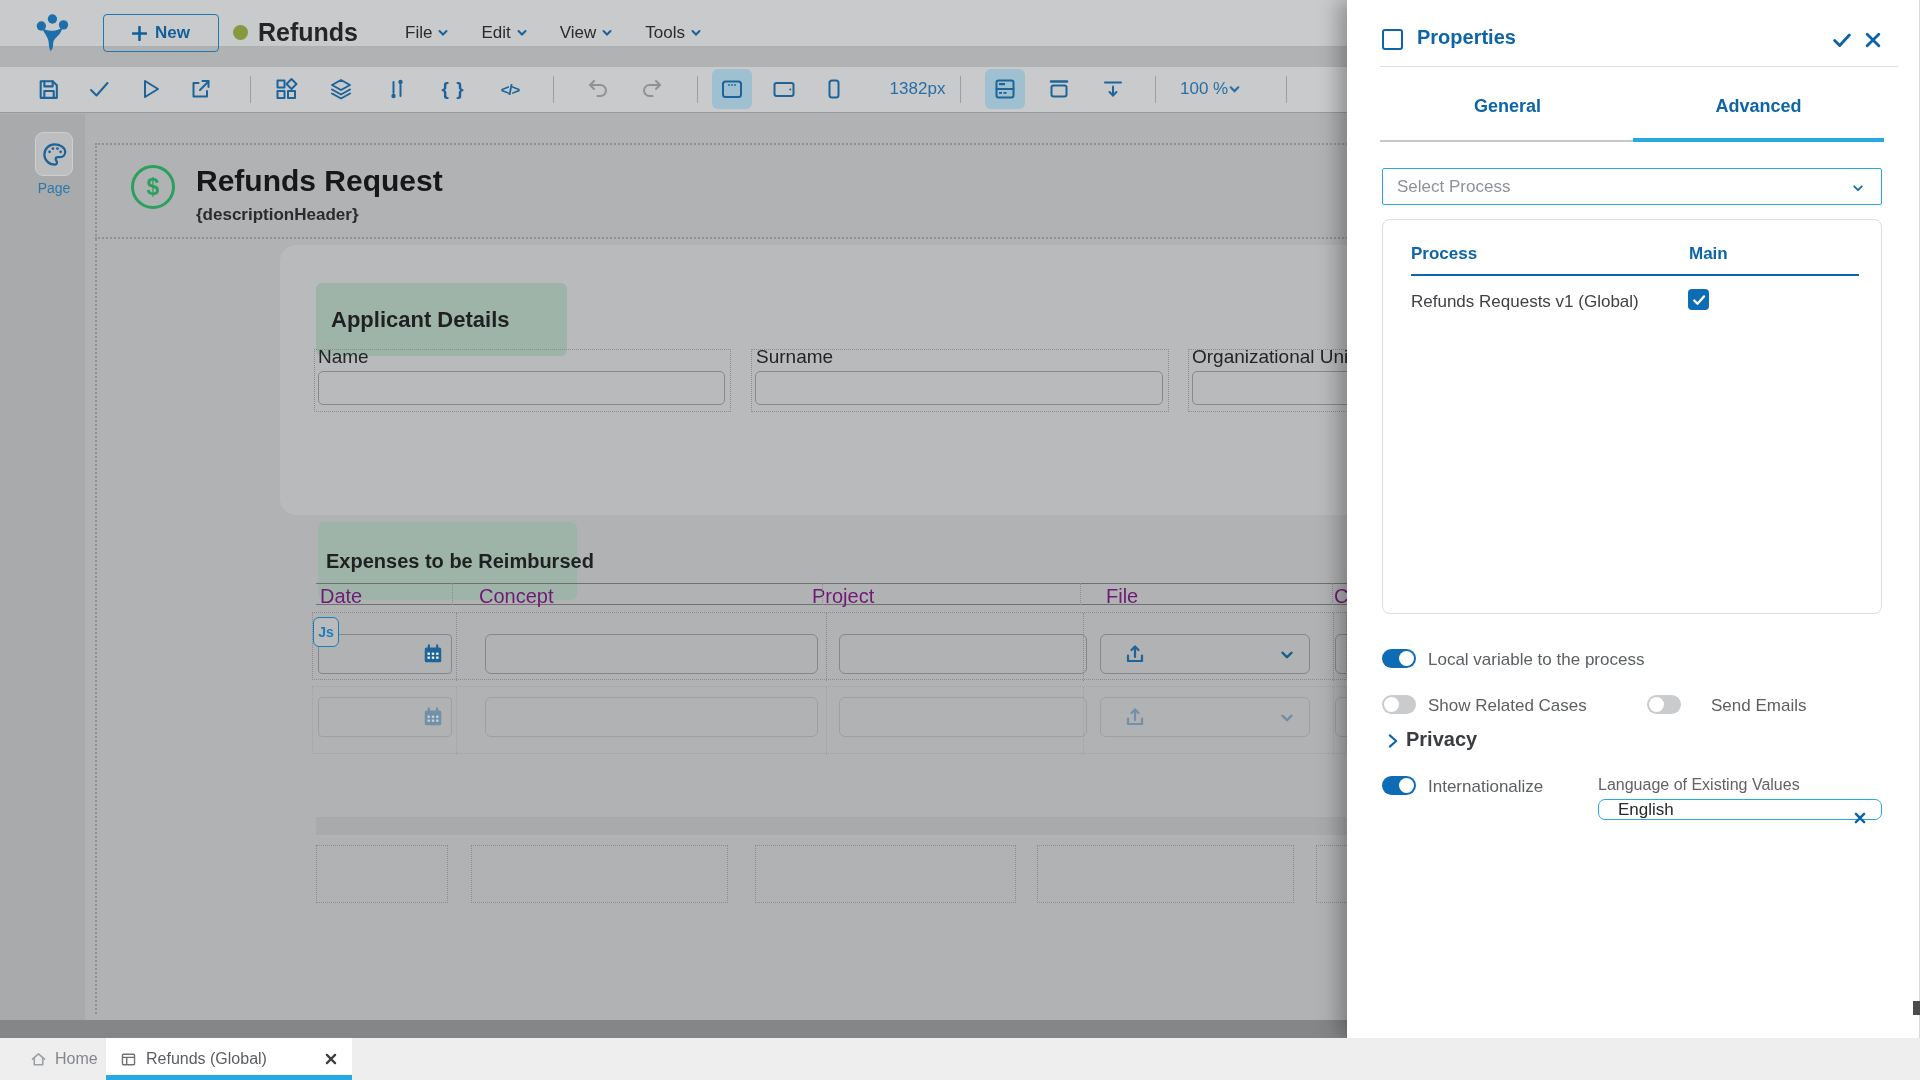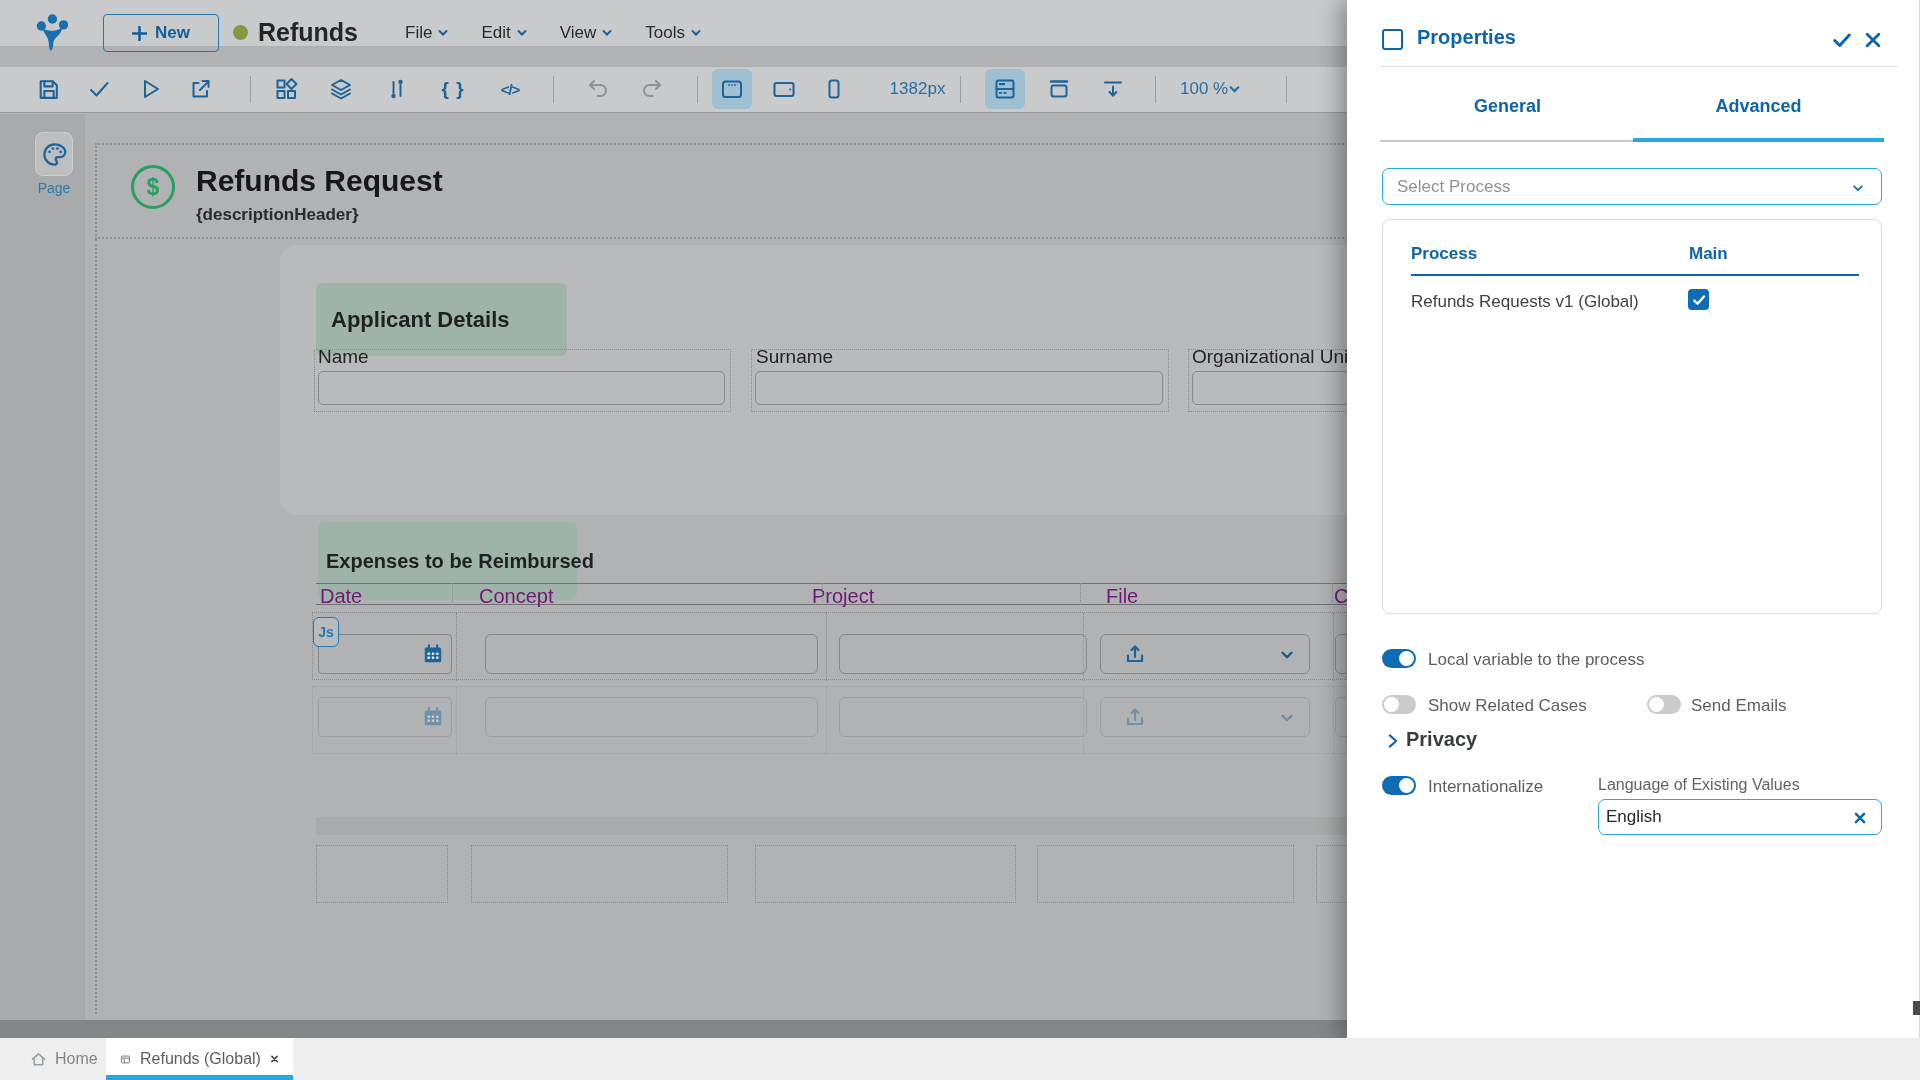--- a/index.html
+++ b/index.html
@@ -61,41 +61,41 @@
 
   
   .panel{position:absolute;left:1347px;top:0;width:573px;height:1038px;background:#fff;
     box-shadow:-8px 0 20px rgba(0,0,0,.30);border-right:1px solid #d7d9da}
   .p-title{position:absolute;left:70px;top:26px;font-size:20px;font-weight:bold;color:var(--accent)}
   .p-check{position:absolute;left:35px;top:29px;width:21px;height:21px;border:2.5px solid var(--accent);border-radius:3px}
   .p-div{position:absolute;left:33px;top:66px;width:518px;height:1px;background:#dfe1e2}
   .tab{position:absolute;top:96px;width:251px;text-align:center;font-size:18px;font-weight:bold;color:var(--accent)}
   .tab-gray-line{position:absolute;left:33px;top:140px;width:253px;height:2px;background:#c6c8c9}
   .tab-blue-line{position:absolute;left:286px;top:138px;width:251px;height:4px;background:var(--bright)}
-  .selectbox{position:absolute;left:35px;top:168px;width:500px;height:37px;border:1.5px solid var(--bright);border-radius:7px;
+  .selectbox{position:absolute;left:35px;top:168px;width:500px;height:37px;border:1.5px solid var(--bright);border-radius:2px;
     display:flex;align-items:center;padding:0 14px;color:#8d9297;font-size:17px}
   .pcard{position:absolute;left:35px;top:219px;width:500px;height:395px;border:1px solid #dcdee0;border-radius:8px}
   .pth{position:absolute;top:24px;font-size:17px;font-weight:bold;color:var(--accent)}
   .pth-line{position:absolute;left:28px;top:54px;width:448px;height:2px;background:var(--accent)}
   .prow-txt{position:absolute;left:28px;top:72px;font-size:17px;color:#3f4245}
   .cbx-on{position:absolute;width:21px;height:21px;background:var(--toggle_on);border-radius:4px;display:flex;align-items:center;justify-content:center}
   .toggle{position:absolute;width:34px;height:19px;border-radius:10px}
   .toggle .knob{position:absolute;top:2px;width:15px;height:15px;background:#fff;border-radius:50%}
   .toggle.on{background:var(--toggle_on)} .toggle.on .knob{right:2px}
   .toggle.off{background:var(--toggle_off)} .toggle.off .knob{left:2px}
   .tlabel{position:absolute;font-size:17px;color:#5c6063;white-space:nowrap}
   .privacy-lbl{position:absolute;left:59px;top:728px;font-size:20px;font-weight:bold;color:#3a3d40}
   .langlbl{position:absolute;left:251px;top:776px;font-size:16px;color:#5f6368}
-  .langinput{position:absolute;left:251px;top:799px;width:284px;height:36px;border:1.5px solid var(--bright);border-radius:7px;
-    display:flex;align-items:center;padding:0 7px;color:#26292c;font-size:17px}
+  .langinput{position:absolute;left:251px;top:799px;width:284px;height:21px;border:1.5px solid var(--bright);border-radius:7px;
+    display:flex;align-items:center;padding:0 19px;color:#26292c;font-size:17px}
 
   
   .bottombar{position:absolute;left:0;top:1038px;width:1920px;height:42px;background:#eeeeef}
   .home{position:absolute;left:30px;top:0;height:42px;display:flex;align-items:center;gap:8px;color:#83878b;font-size:16px}
-  .btab{position:absolute;left:106px;top:0;width:187px;height:42px;background:#fff;display:flex;align-items:center;gap:9px;padding:0 14px}
+  .btab{position:absolute;left:106px;top:0;width:246px;height:42px;background:#fff;display:flex;align-items:center;gap:9px;padding:0 14px}
   .btab-underline{position:absolute;left:0;bottom:0;width:100%;height:5px;background:var(--bright)}
   .btab-lbl{color:#5a5e62;font-size:16px;white-space:nowrap}
   .nub{position:absolute;left:1913px;top:1001px;width:7px;height:14px;background:#4a4c4d}
 </style>
 </head>
 <body>
 
 <div id="stage">
 
   <div id="left-ui">
@@ -431,21 +431,21 @@
       </div>
     <div class="tlabel" style="left:81px;top:650px">Local variable to the process</div>
 
     <div class="toggle off" style="left:35px;top:695px">
         <span class="knob"></span>
       </div>
     <div class="tlabel" style="left:81px;top:696px">Show Related Cases</div>
     <div class="toggle off" style="left:300px;top:695px">
         <span class="knob"></span>
       </div>
-    <div class="tlabel" style="left:344px;top:696px">Send Emails</div>
+    <div class="tlabel" style="left:364px;top:696px">Send Emails</div>
 
     <svg class="abs" style="left:38px;top:733px" width="16" height="16" viewBox="0 0 20 20" fill="none" stroke="#0d65a8" stroke-width="2.6" stroke-linecap="round" stroke-linejoin="round">
       <path d="M6 3l8 7-8 7"></path>
       </svg>
     <div class="privacy-lbl">Privacy</div>
 
     <div class="toggle on" style="left:35px;top:776px">
         <span class="knob"></span>
       </div>
     <div class="tlabel" style="left:81px;top:777px">Internationalize</div>

